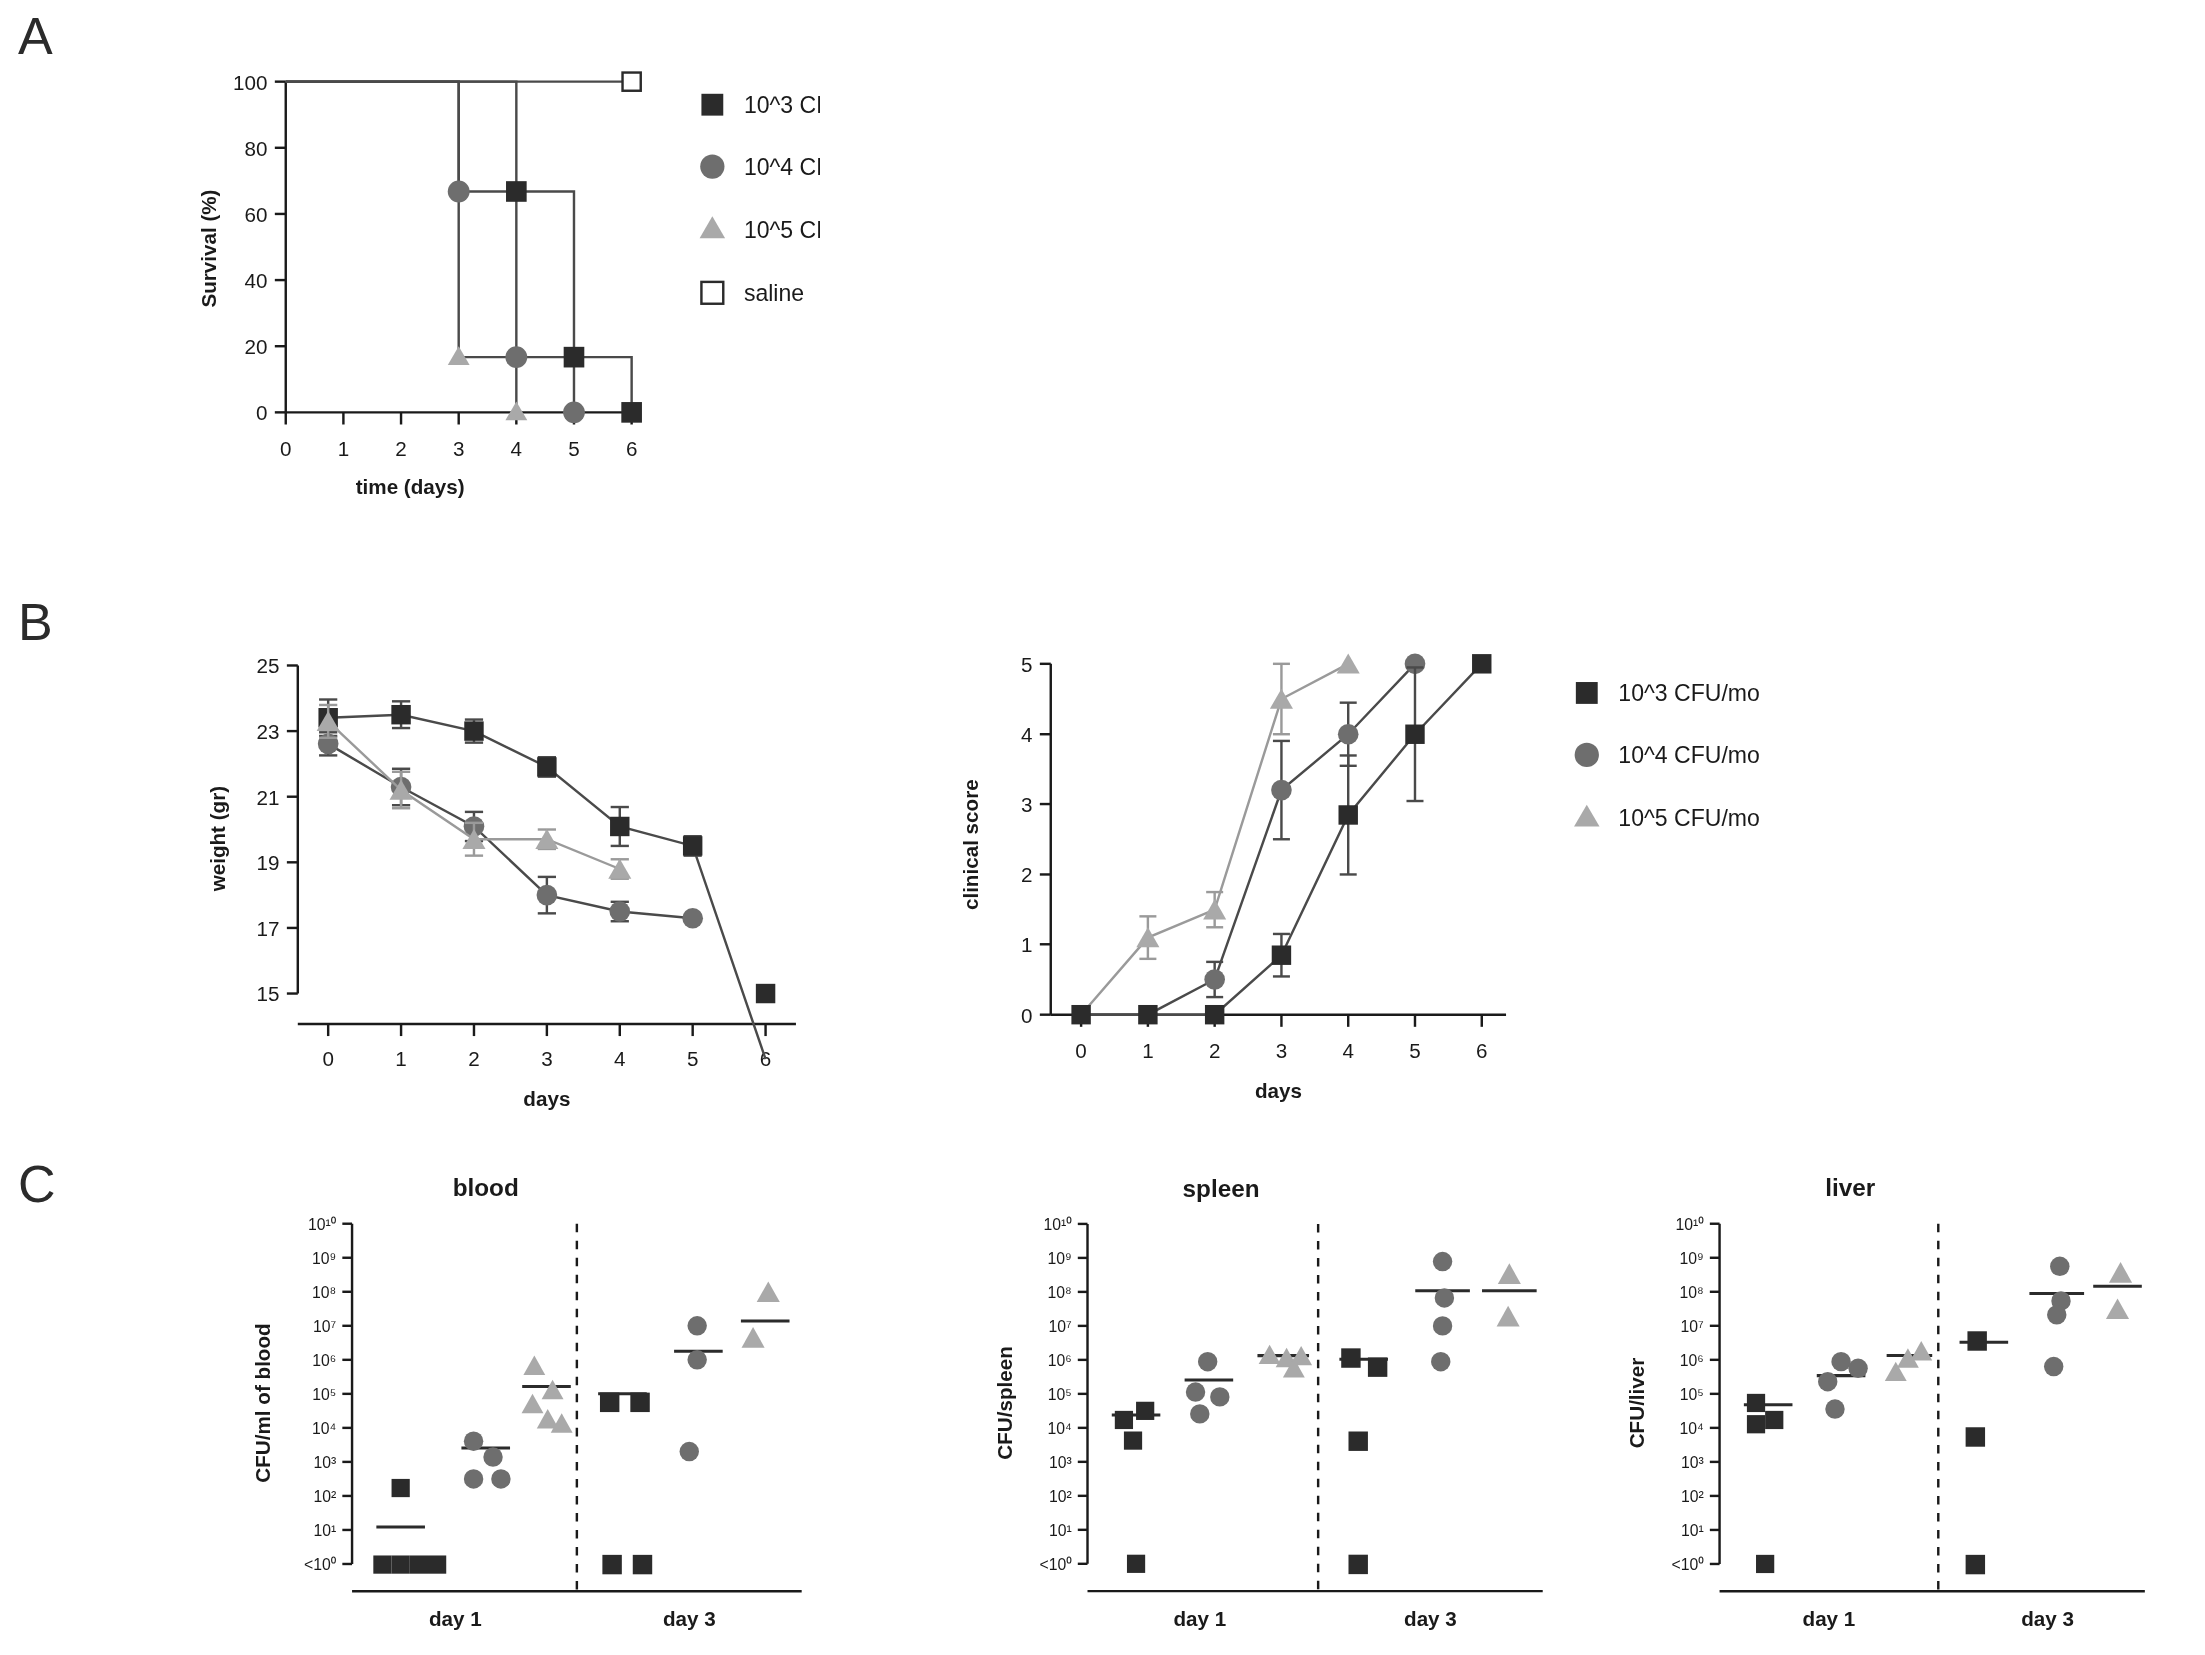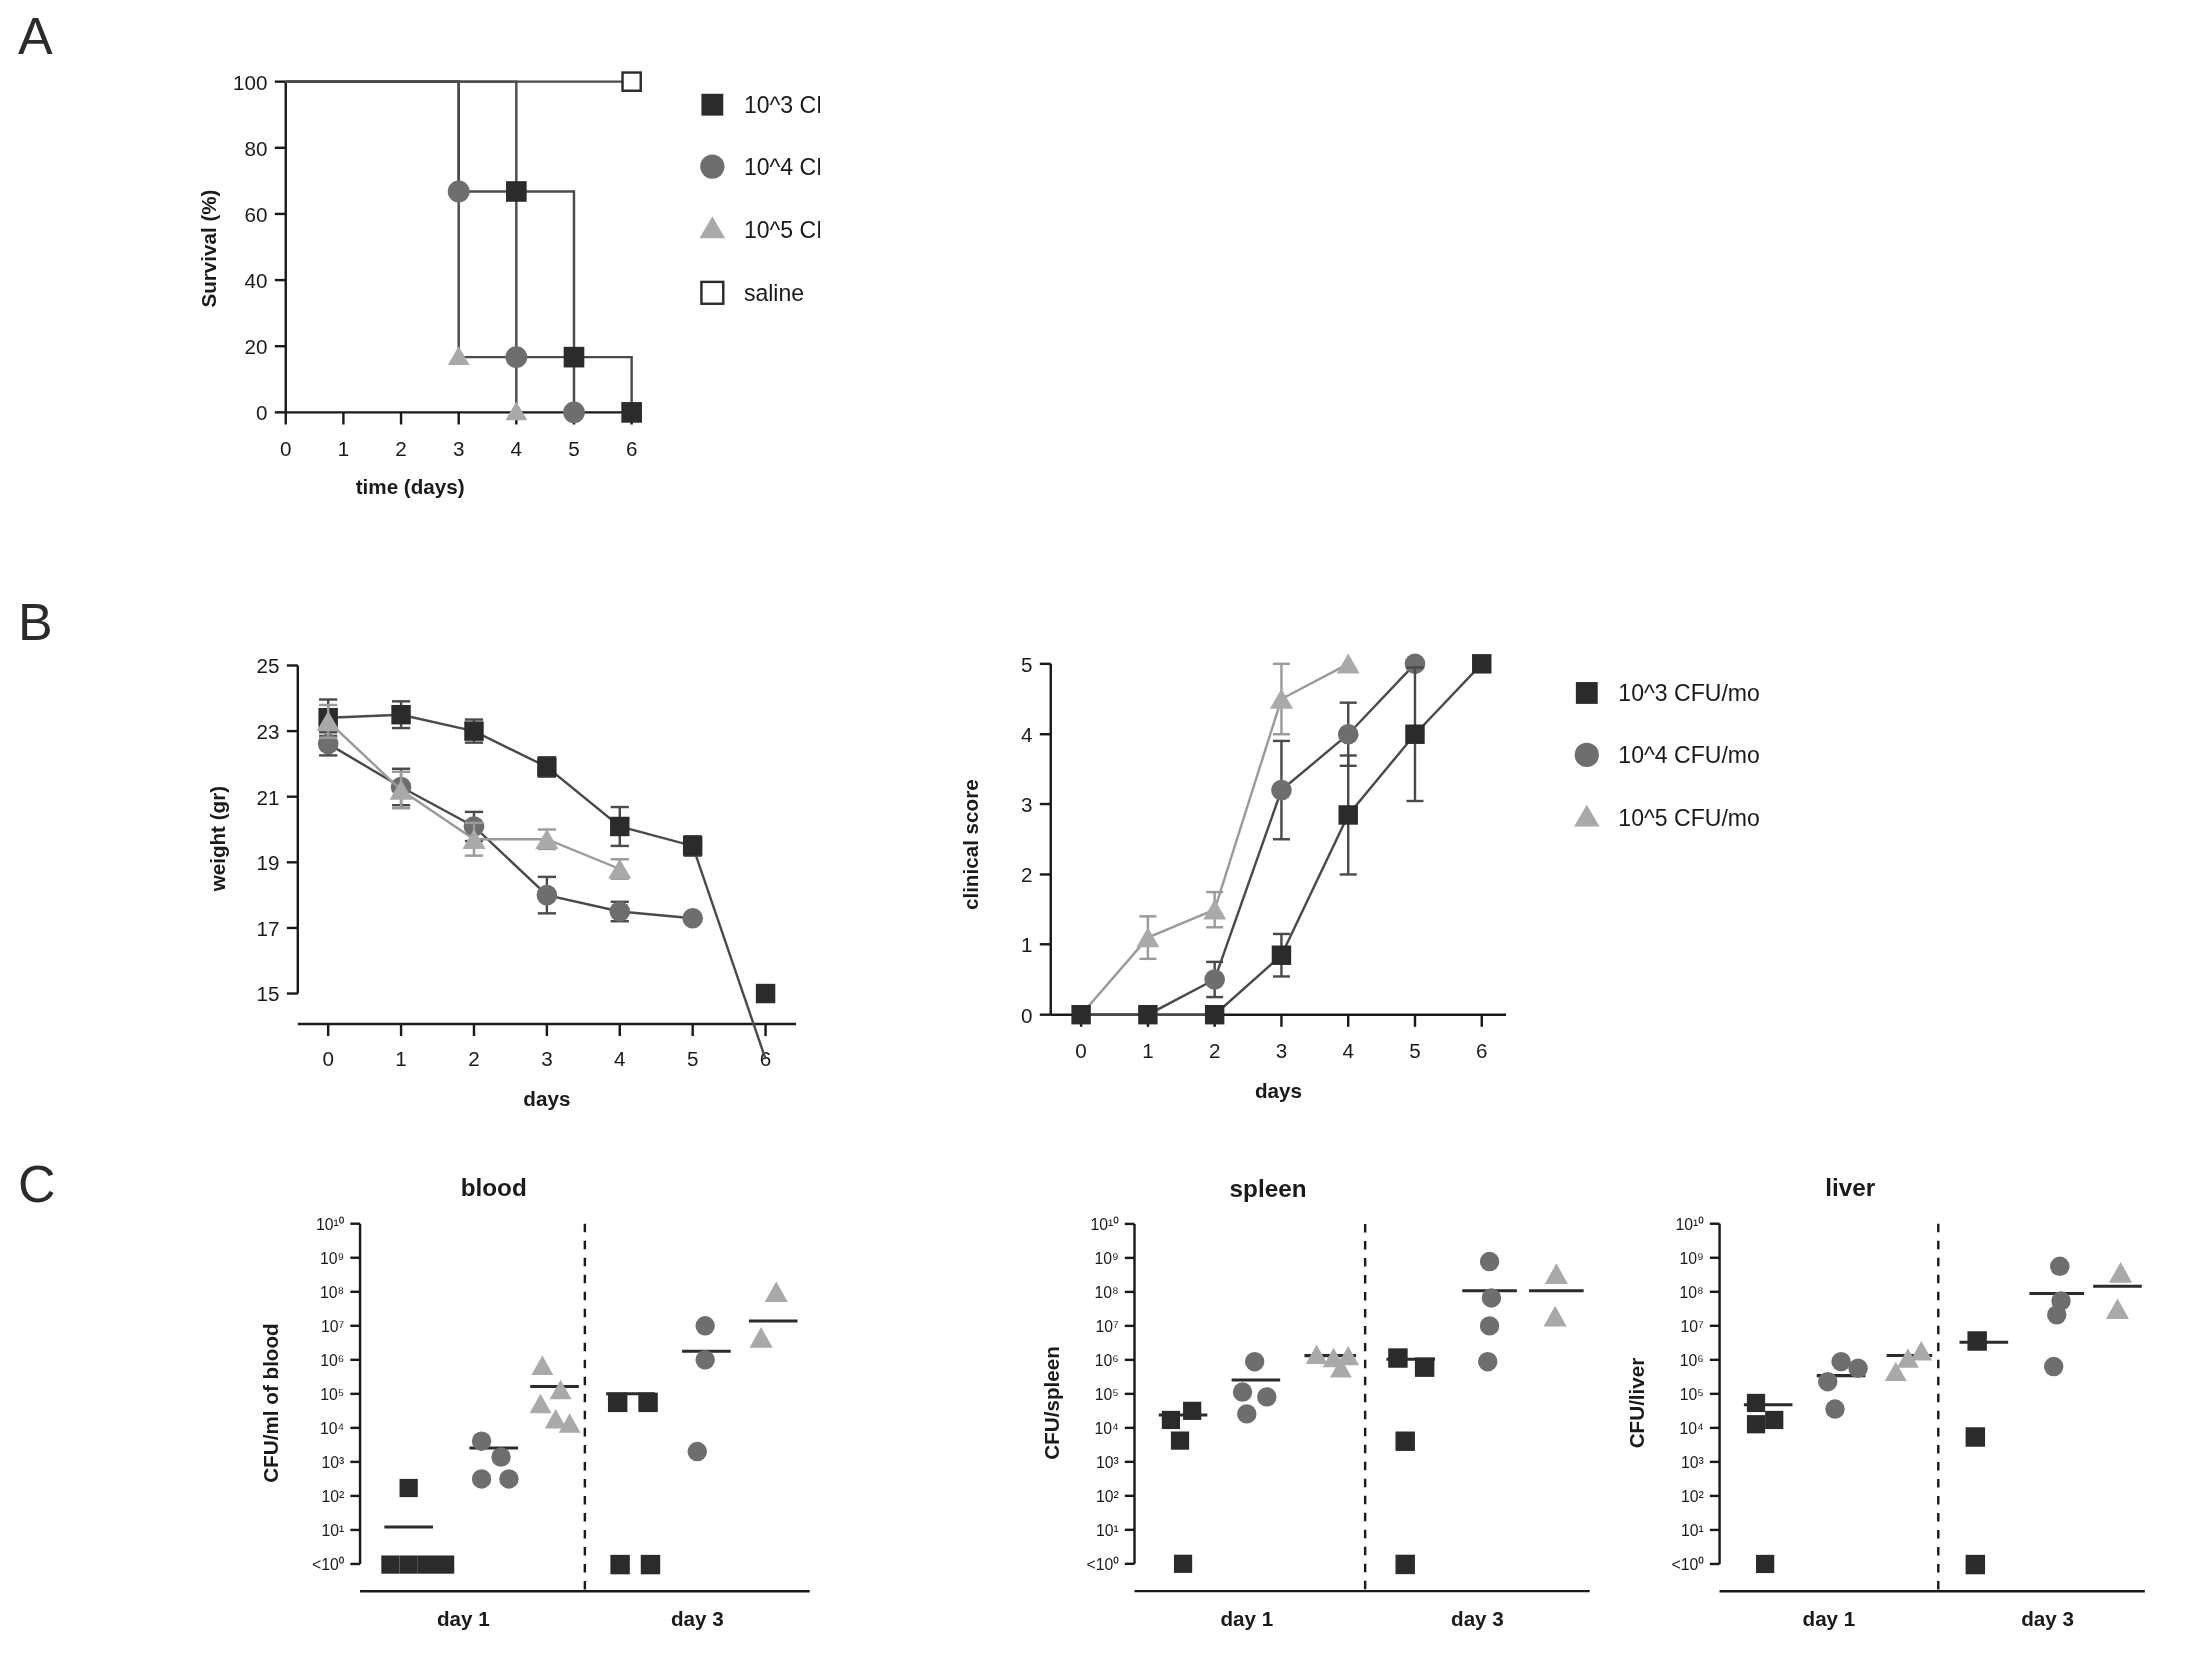--- a/index.html
+++ b/index.html
@@ -358,21 +358,21 @@
 
     <circle cx="1133" cy="212" r="20" fill="#6e6e6e"></circle>
     <text class="legend-text" x="1185" y="226">10^4 CFU/mouse</text>
 
     <polygon points="1133,294 1154,330 1112,330" fill="#a9a9a9"></polygon>
     <text class="legend-text" x="1185" y="329">10^5 CFU/mouse</text>
   </g>
 </svg>
 </div>
 
-<div class="chart-box" style="left:117px; top:1166px; width:717px; height:480px;">
+<div class="chart-box" style="left:109px; top:1166px; width:717px; height:480px;">
 <svg width="717" height="480" viewBox="0 0 1180 790">
   <text class="title" x="620" y="50" text-anchor="middle">blood</text>
 
   <line x1="400" y1="95" x2="400" y2="655" stroke="#1a1a1a" stroke-width="4"></line>
   <line x1="400" y1="700" x2="1140" y2="700" stroke="#1a1a1a" stroke-width="4"></line>
   <line x1="770" y1="95" x2="770" y2="700" stroke="#1a1a1a" stroke-width="4" stroke-dasharray="14 14"></line>
 
   <g>
     <line x1="384" y1="655" x2="400" y2="655" stroke="#1a1a1a" stroke-width="4"></line>
     <line x1="384" y1="599" x2="400" y2="599" stroke="#1a1a1a" stroke-width="4"></line>
@@ -445,21 +445,21 @@
     <line x1="1040" y1="255" x2="1120" y2="255" stroke="#2b2b2b" stroke-width="5"></line>
     <polygon points="1085,190 1104,224 1066,224" fill="#a9a9a9"></polygon>
     <polygon points="1060,265 1079,299 1041,299" fill="#a9a9a9"></polygon>
   </g>
 
   <text class="ax-label" x="570" y="757" text-anchor="middle">day 1</text>
   <text class="ax-label" x="955" y="757" text-anchor="middle">day 3</text>
 </svg>
 </div>
 
-<div class="chart-box" style="left:916px; top:1166px; width:698px; height:480px;text-decoration:underline;">
+<div class="chart-box" style="left:869px; top:1166px; width:698px; height:480px;text-decoration:underline;">
 <svg width="698" height="480" viewBox="0 0 1150 790">
   <text class="title" x="580" y="50" text-anchor="middle">spleen</text>
 
   <line x1="360" y1="95" x2="360" y2="655" stroke="#1a1a1a" stroke-width="4"></line>
   <line x1="360" y1="700" x2="1110" y2="700" stroke="#1a1a1a" stroke-width="4"></line>
   <line x1="740" y1="95" x2="740" y2="700" stroke="#1a1a1a" stroke-width="4" stroke-dasharray="14 14"></line>
 
   <g>
     <line x1="344" y1="655" x2="360" y2="655" stroke="#1a1a1a" stroke-width="4"></line>
     <line x1="344" y1="599" x2="360" y2="599" stroke="#1a1a1a" stroke-width="4"></line>

